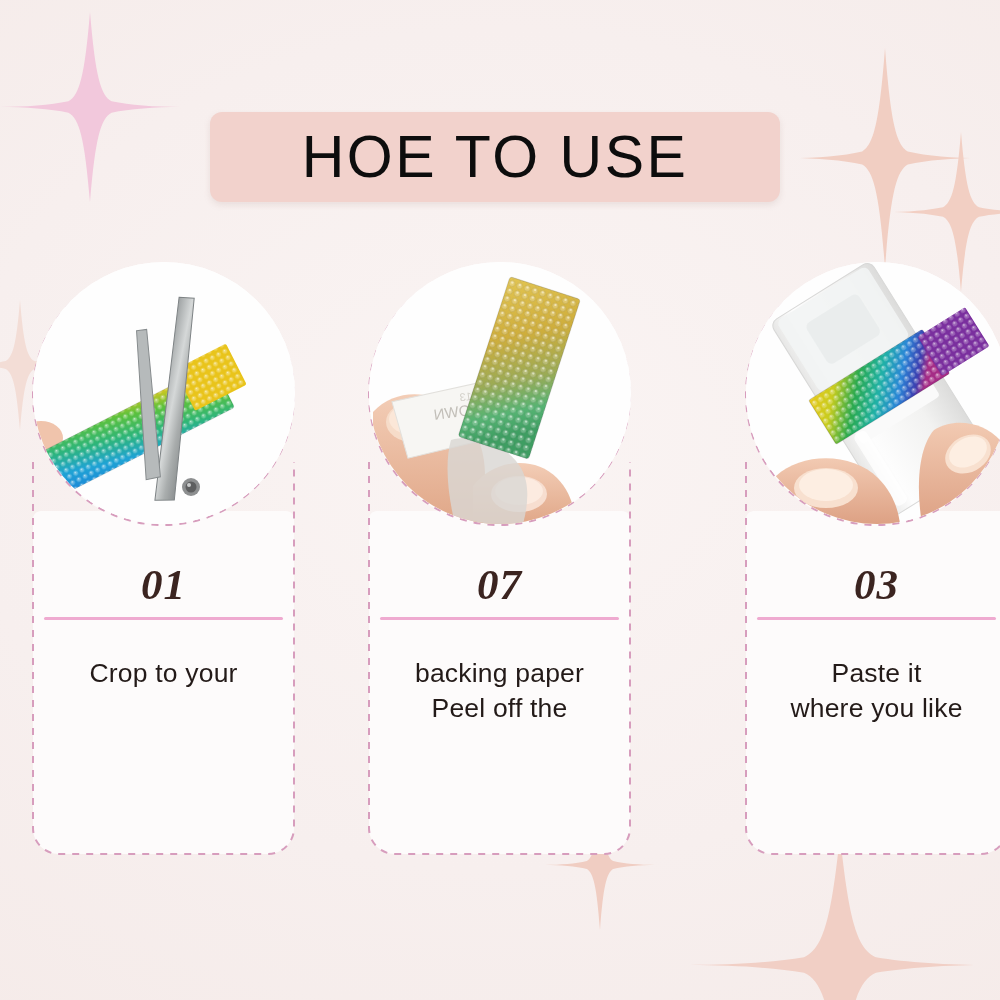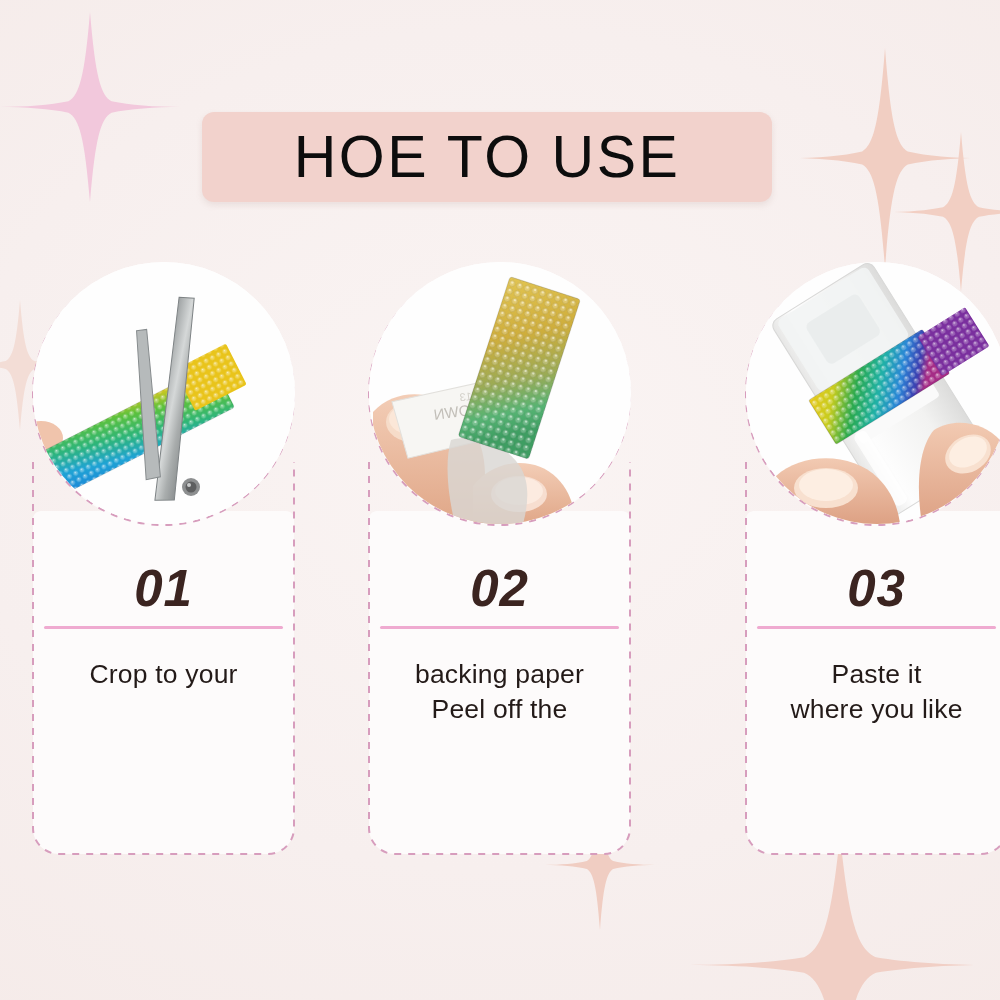--- a/index.html
+++ b/index.html
@@ -26,21 +26,21 @@
   
   .sparkle {
     position: absolute;
     pointer-events: none;
   }
   .sparkle svg { display: block; width: 100%; height: 100%; }
 
   
   #title-banner {
     position: absolute;
-    left: 202px;
+    left: 210px;
     top: 112px;
     width: 570px;
     height: 90px;
     background: #f2d2cc;
     border-radius: 12px;
     box-shadow: 0 3px 6px rgba(170,140,135,0.18);
     display: flex;
     align-items: center;
     justify-content: center;
     z-index: 4;
@@ -108,37 +108,37 @@
   
   .card-body {
     position: absolute;
     left: 0;
     top: 300px;
     width: 279px;
     z-index: 2;
     text-align: center;
   }
   .step-number {
-    font-family: Liberation Sans, sans-serif;
+    font-family: Liberation Serif, serif;
     font-style: italic;
     font-weight: 700;
-    font-size: 51px;
+    font-size: 43px;
     color: #3b2420;
     line-height: 1.05;
     letter-spacing: 1px;
   }
   .rule {
     margin: 10px auto 0 auto;
     width: 239px;
     height: 3px;
     background: #efaad0;
     border-radius: 2px;
   }
   .caption {
-    margin-top: 28px;
+    margin-top: 36px;
     font-family: "Liberation Sans", sans-serif;
     font-size: 26.5px;
     line-height: 1.32;
     color: #231a18;
     letter-spacing: 0.2px;
     padding: 0 10px;
   }
 </style>
 </head>
 <body>
@@ -334,21 +334,21 @@
           <path d="M82 178 C 106 172 136 180 152 206 C 160 220 160 240 154 262 L 86 262 C 78 230 76 198 82 178 Z" fill="#d9d7d3" opacity="0.82"></path>
 
           <g transform="rotate(18 150 110)">
             <rect x="112" y="22" width="74" height="168" rx="3" fill="url(#g2strip)"></rect>
             <rect x="112" y="22" width="74" height="168" rx="3" fill="url(#g2studs)"></rect>
             <rect x="112" y="22" width="74" height="168" rx="3" fill="none" stroke="rgba(0,0,0,0.13)" stroke-width="1"></rect>
           </g>
         </svg>
       </div>
       <div class="card-body">
-        <div class="step-number">02</div>
+        <div class="step-number">07</div>
         <div class="rule"></div>
         <div class="caption">
           <div>backing paper</div>
           <div>Peel off the</div>
         </div>
       </div>
     </div>
 
     <div class="card c3">
       <div class="tag-fill">

